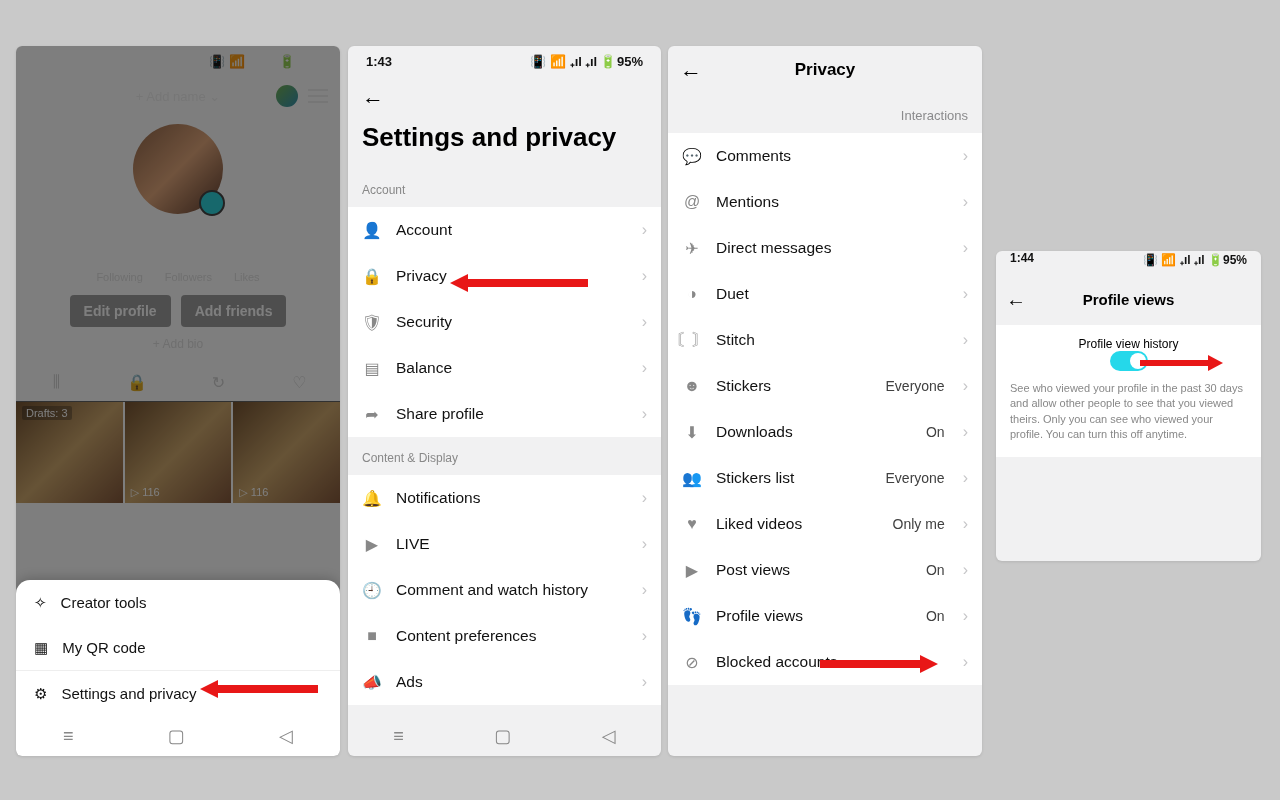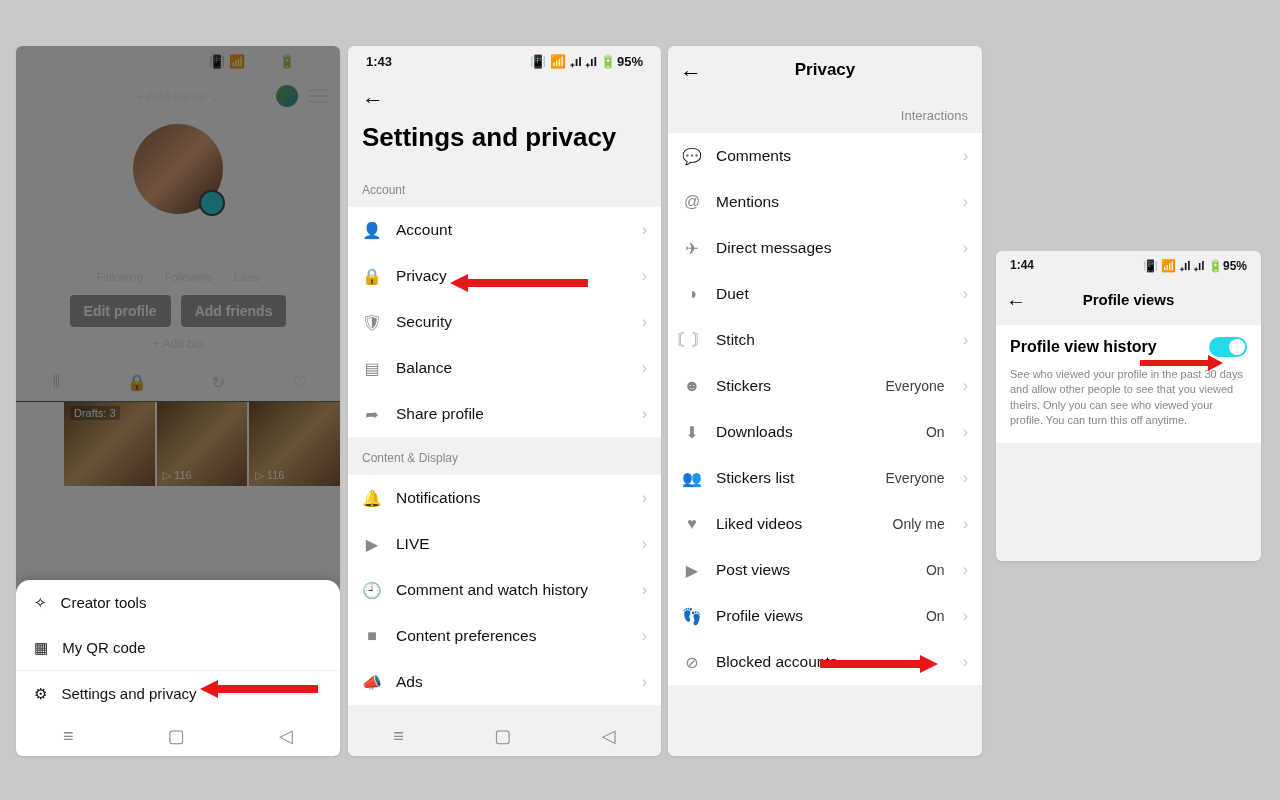--- a/index.html
+++ b/index.html
@@ -18,21 +18,21 @@
   #p1 .avatar::after{content:"";position:absolute;right:-2px;bottom:-2px;width:22px;height:22px;border-radius:50%;background:#1ccfd8;border:2px solid #333;}
   #p1 .handle { text-align:center; margin-top:10px; font-size:15px; font-weight:600;}
   #p1 .stats { display:flex; justify-content:center; gap:22px; margin-top:12px; text-align:center;}
   #p1 .stats .n{font-size:16px;font-weight:700;} #p1 .stats .l{font-size:11px;color:#ddd;}
   #p1 .btnrow { display:flex; gap:10px; justify-content:center; margin-top:12px;border-radius:7px;}
   #p1 .btnrow .b{background:rgba(80,80,80,.6);padding:8px 14px;border-radius:4px;font-size:14px;font-weight:600;}
   #p1 .addbio{text-align:center;font-size:12px;color:#ddd;margin-top:10px;}
   #p1 .tabs{display:flex;margin-top:14px;border-bottom:1px solid #555;}
   #p1 .tabs .t{flex:1;text-align:center;padding:8px 0;color:#ccc;}
   #p1 .tabs .t.active{border-bottom:2px solid #fff;}
-  #p1 .thumbs{display:flex;height:84px;margin-left:48px;}
+  #p1 .thumbs{display:flex;height:101px;}
   #p1 .thumbs .th{flex:1;background:linear-gradient(135deg,#6a4520,#caa060,#7a4a2a);position:relative;font-size:11px;color:#fff;}
   #p1 .thumbs .th+.th{margin-left:2px;}
   #p1 .thumbs .th .lab{position:absolute;bottom:4px;left:6px;}
   #p1 .thumbs .th .top{position:absolute;top:4px;left:6px;background:rgba(0,0,0,.3);padding:1px 4px;border-radius:2px;}
   
   #p1 .sheet { position:absolute; left:0; right:0; bottom:0; background:#fff; border-radius:14px 14px 0 0; z-index:10; box-shadow:0 -2px 12px rgba(0,0,0,.2);}
   #p1 .sheet .item{display:flex;align-items:center;gap:14px;padding:14px 18px;color:#111;font-size:15px;font-weight:500;}
   #p1 .sheet .divider{height:1px;background:#eee;margin:0 0;}
   #p1 .navbar{display:flex;justify-content:space-around;align-items:center;height:40px;color:#888;font-size:18px;}
   
@@ -59,26 +59,26 @@
   
   #p3{left:668px;top:46px;width:314px;height:710px;background:#f1f1f2;}
   #p3 .hdr{display:flex;align-items:center;justify-content:center;position:relative;height:48px;}
   #p3 .hdr .back{position:absolute;left:12px;font-size:22px;font-weight:700;}
   #p3 .hdr .t{font-size:17px;font-weight:700;}
   #p3 .section-h{font-size:13px;color:#8a8a8c;padding:14px 14px 10px;text-align:right;}
   #p3 .group{background:#fff;}
   
   
   #p4{left:996px;top:251px;width:265px;height:310px;background:#f1f1f2;}
-  #p4 .statusbar{height:28px;display:flex;justify-content:space-between;align-items:center;padding:0 14px;font-size:12px;font-weight:600;color:#111;}
+  #p4 .statusbar{height:28px;display:flex;justify-content:space-between;align-items:flex-start;padding:0 14px;font-size:12px;font-weight:600;color:#111;}
   #p4 .hdr{display:flex;align-items:center;justify-content:center;position:relative;height:40px;}
   #p4 .hdr .back{position:absolute;left:10px;font-size:20px;font-weight:700;}
   #p4 .hdr .t{font-size:15px;font-weight:700;}
   #p4 .card{background:#fff;margin-top:6px;padding:12px 14px 14px;}
-  #p4 .tline{display:flex;align-items:center;justify-content:space-between;font-size:16px;font-weight:700;}
+  #p4 .tline{display:flex;align-items:center;justify-content:space-between;font-size:12px;font-weight:400;flex-direction:column;}
   #p4 .desc{font-size:11px;color:#888;line-height:1.4;margin-top:10px;}
   .toggle{width:38px;height:20px;border-radius:20px;background:#25d8ea;position:relative;}
   .toggle::after{content:"";position:absolute;right:2px;top:2px;width:16px;height:16px;border-radius:50%;background:#fff;}
   
   .arrow{position:absolute;z-index:50;}
   .arrow svg{display:block;}
   
   
   .glyph{font-style:normal;display:inline-block;line-height:1;}
 </style>

